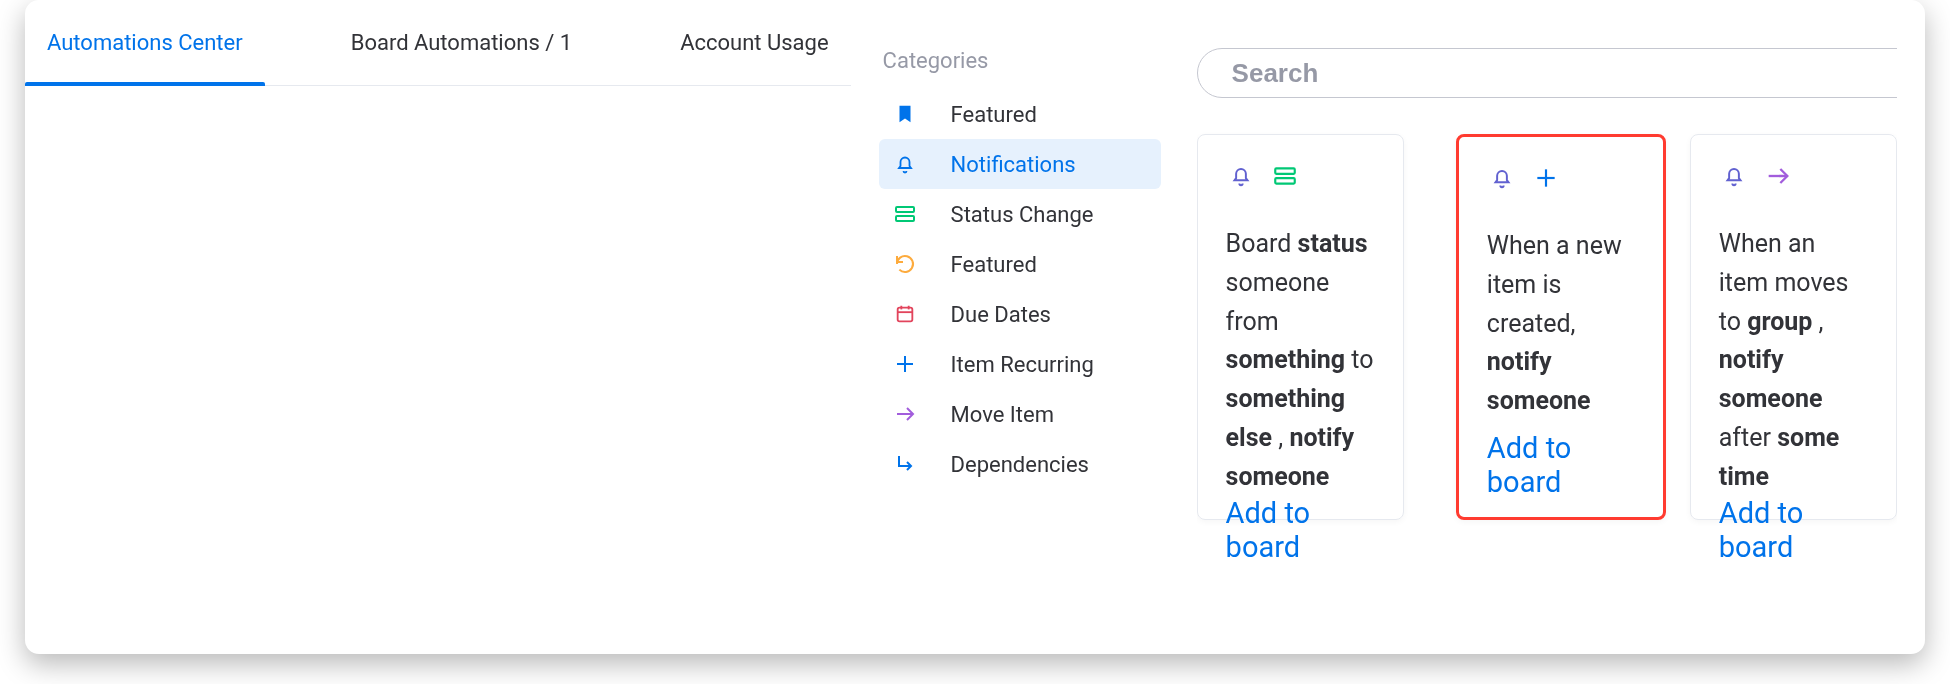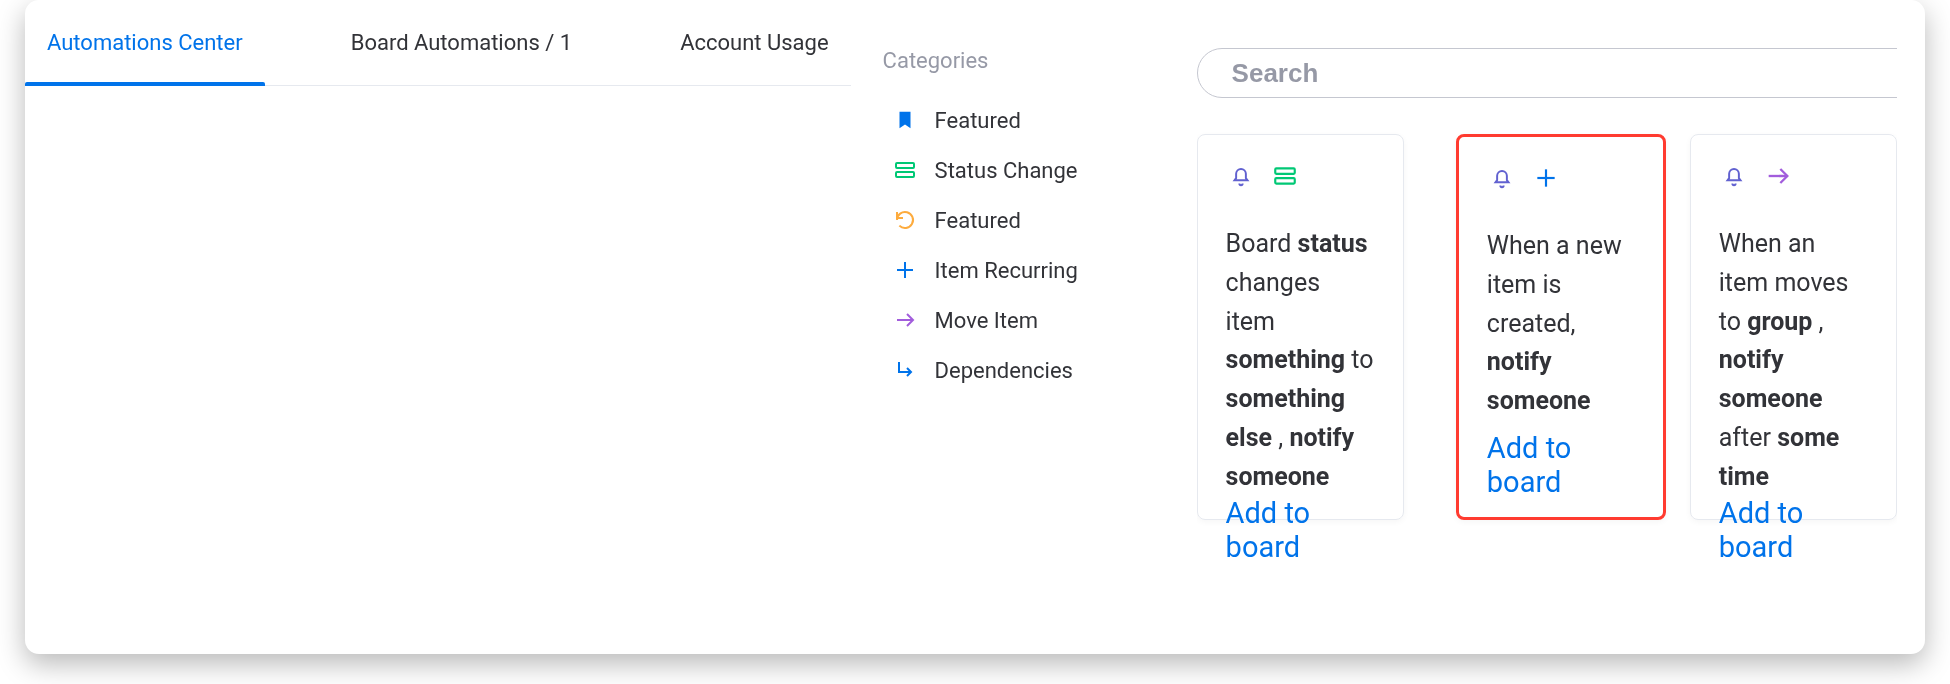--- a/index.html
+++ b/index.html
@@ -53,27 +53,27 @@
   }
   
   .sidebar {
     width: 282px;
     flex: none;
     font-size: 22px;
   }
   .sidebar-title {
     color: #9699a6;
     font-size: 22px;
-    margin-bottom: 22px;
+    margin-bottom: 16px;
     padding-left: 4px;
   }
   .cat {
     display: flex;
     align-items: center;
-    gap: 18px;
+    gap: 34px;
     height: 50px;
     padding: 0 14px;
     border-radius: 6px;
     cursor: pointer;
   }
   .cat.active {
     background: #e6f1fd;
     color: #0073ea;
   }
   .cat .ic { width: 24px; height: 24px; display:flex; align-items:center; justify-content:center; flex:none; }
@@ -155,37 +155,57 @@
       <div class="sidebar-title">Categories</div>
       <div id="cats">
           <div class="cat">
             <span class="ic">
               <svg width="22" height="22" viewBox="0 0 24 24">
                 <path fill="#0073ea" d="M6 3h12v18l-6-4-6 4z"></path>
               </svg>
             </span>
             <span>Featured</span>
           </div>
+          <div class="cat active">
+            <span class="ic">
+              <svg width="26" height="26" viewBox="0 0 24 24" fill="none" stroke="#0073ea" stroke-width="1.8">
+                <path d="M18 16H6l1.5-2V10a4.5 4.5 0 0 1 9 0v4L18 16z"></path>
+                <path d="M10.5 19a1.5 1.5 0 0 0 3 0"></path>
+              </svg>
+            </span>
+            <span>Notifications</span>
+          </div>
           <div class="cat">
             <span class="ic">
               <svg width="26" height="26" viewBox="0 0 24 24" fill="none" stroke="#00c875" stroke-width="2">
                 <rect x="3" y="5" width="18" height="5" rx="1"></rect>
                 <rect x="3" y="14" width="18" height="5" rx="1"></rect>
               </svg>
             </span>
             <span>Status Change</span>
           </div>
           <div class="cat">
             <span class="ic">
               <svg width="24" height="24" viewBox="0 0 24 24" fill="none" stroke="#fdab3d" stroke-width="2">
                 <path d="M4 12a8 8 0 1 1 2.34 5.66"></path>
                 <polyline points="4 4 4 10 10 10" fill="none"></polyline>
               </svg>
             </span>
             <span>Featured</span>
+          </div>
+          <div class="cat">
+            <span class="ic">
+              <svg width="22" height="22" viewBox="0 0 24 24" fill="none" stroke="#e2445c" stroke-width="2">
+                <rect x="4" y="5" width="16" height="15" rx="2"></rect>
+                <line x1="4" y1="10" x2="20" y2="10"></line>
+                <line x1="8" y1="3" x2="8" y2="7"></line>
+                <line x1="16" y1="3" x2="16" y2="7"></line>
+              </svg>
+            </span>
+            <span>Due Dates</span>
           </div>
           <div class="cat">
             <span class="ic">
               <svg width="26" height="26" viewBox="0 0 24 24" fill="none" stroke="#0073ea" stroke-width="2">
                 <line x1="12" y1="4" x2="12" y2="20"></line>
                 <line x1="4" y1="12" x2="20" y2="12"></line>
               </svg>
             </span>
             <span>Item Recurring</span>
           </div>
@@ -228,21 +248,21 @@
                   <path d="M10.5 19a1.5 1.5 0 0 0 3 0"></path>
                 </svg>
               </span>
               <span class="ci">
                 <svg width="26" height="26" viewBox="0 0 24 24" fill="none" stroke="#00c875" stroke-width="2">
                   <rect x="3" y="5" width="18" height="5" rx="1"></rect>
                   <rect x="3" y="14" width="18" height="5" rx="1"></rect>
                 </svg>
               </span>
             </div>
-            <div class="recipe"><span>Board </span><b>status</b><span> changes item </span><b>something</b><span> to </span><b>something else</b><span> , </span><b>notify someone</b></div>
+            <div class="recipe"><span>Board </span><b>status</b><span> someone from </span><b>something</b><span> to </span><b>something else</b><span> , </span><b>notify someone</b></div>
             <div class="add-link">Add to board</div>
           </div>
           <div class="card highlight">
             <div class="card-icons">
               <span class="ci">
                 <svg width="26" height="26" viewBox="0 0 24 24" fill="none" stroke="#6161d0" stroke-width="1.8">
                   <path d="M18 16H6l1.5-2V10a4.5 4.5 0 0 1 9 0v4L18 16z"></path>
                   <path d="M10.5 19a1.5 1.5 0 0 0 3 0"></path>
                 </svg>
               </span>

